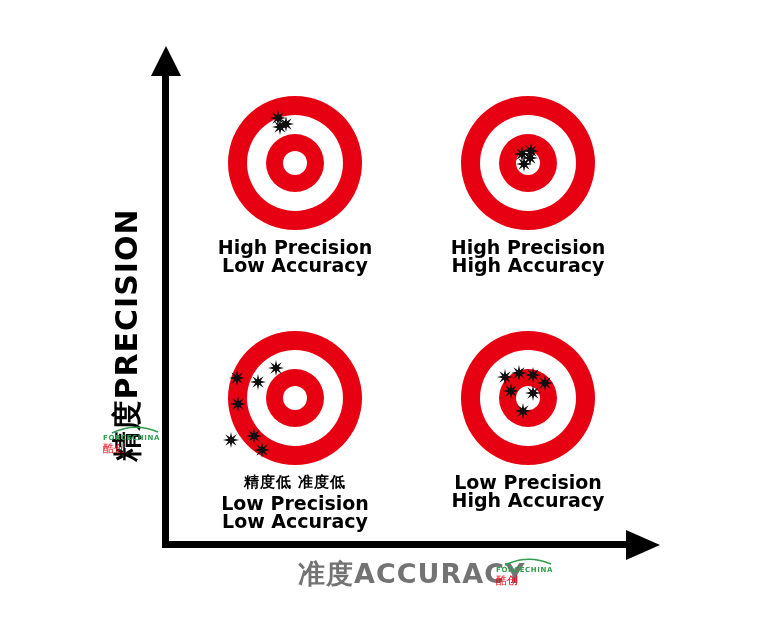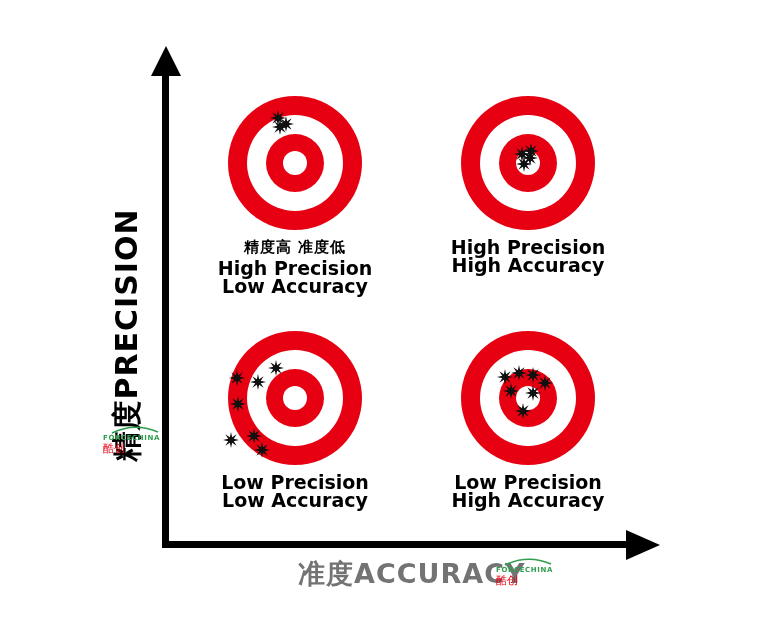--- a/index.html
+++ b/index.html
@@ -131,21 +131,20 @@
           </svg>
           <svg width="18" height="18" viewBox="-9 -9 18 18" style="position: absolute; left: 49px; top: 19px;">
             <polygon points="8.00,0.00 2.77,1.15 5.66,5.66 1.15,2.77 0.00,8.00 -1.15,2.77 -5.66,5.66 -2.77,1.15 -8.00,0.00 -2.77,-1.15 -5.66,-5.66 -1.15,-2.77 -0.00,-8.00 1.15,-2.77 5.66,-5.66 2.77,-1.15" fill="#101010"></polygon>
           </svg>
           <svg width="18" height="18" viewBox="-9 -9 18 18" style="position: absolute; left: 43px; top: 22px;">
             <polygon points="8.00,0.00 2.77,1.15 5.66,5.66 1.15,2.77 0.00,8.00 -1.15,2.77 -5.66,5.66 -2.77,1.15 -8.00,0.00 -2.77,-1.15 -5.66,-5.66 -1.15,-2.77 -0.00,-8.00 1.15,-2.77 5.66,-5.66 2.77,-1.15" fill="#101010"></polygon>
           </svg>
         </div>
     </div>
     <div class="caption">
-      <span class="zh">精度高 准度低</span>
       <span class="en">High Precision</span>
       <span class="en">Low Accuracy</span>
     </div>
   </div>
 
   <div class="quadrant q2">
     <div class="target">
       <div class="ring r1"></div>
       <div class="ring r2"></div>
       <div class="ring r3"></div>
@@ -195,20 +194,21 @@
           </svg>
           <svg width="18" height="18" viewBox="-9 -9 18 18" style="position: absolute; left: -6px; top: 100px;">
             <polygon points="8.00,0.00 2.77,1.15 5.66,5.66 1.15,2.77 0.00,8.00 -1.15,2.77 -5.66,5.66 -2.77,1.15 -8.00,0.00 -2.77,-1.15 -5.66,-5.66 -1.15,-2.77 -0.00,-8.00 1.15,-2.77 5.66,-5.66 2.77,-1.15" fill="#101010"></polygon>
           </svg>
           <svg width="18" height="18" viewBox="-9 -9 18 18" style="position: absolute; left: 25px; top: 110px;">
             <polygon points="8.00,0.00 2.77,1.15 5.66,5.66 1.15,2.77 0.00,8.00 -1.15,2.77 -5.66,5.66 -2.77,1.15 -8.00,0.00 -2.77,-1.15 -5.66,-5.66 -1.15,-2.77 -0.00,-8.00 1.15,-2.77 5.66,-5.66 2.77,-1.15" fill="#101010"></polygon>
           </svg>
         </div>
     </div>
     <div class="caption">
+      <span class="zh">精度低 准度低</span>
       <span class="en">Low Precision</span>
       <span class="en">Low Accuracy</span>
     </div>
   </div>
 
   <div class="quadrant q4">
     <div class="target">
       <div class="ring r1"></div>
       <div class="ring r2"></div>
       <div class="ring r3"></div>

